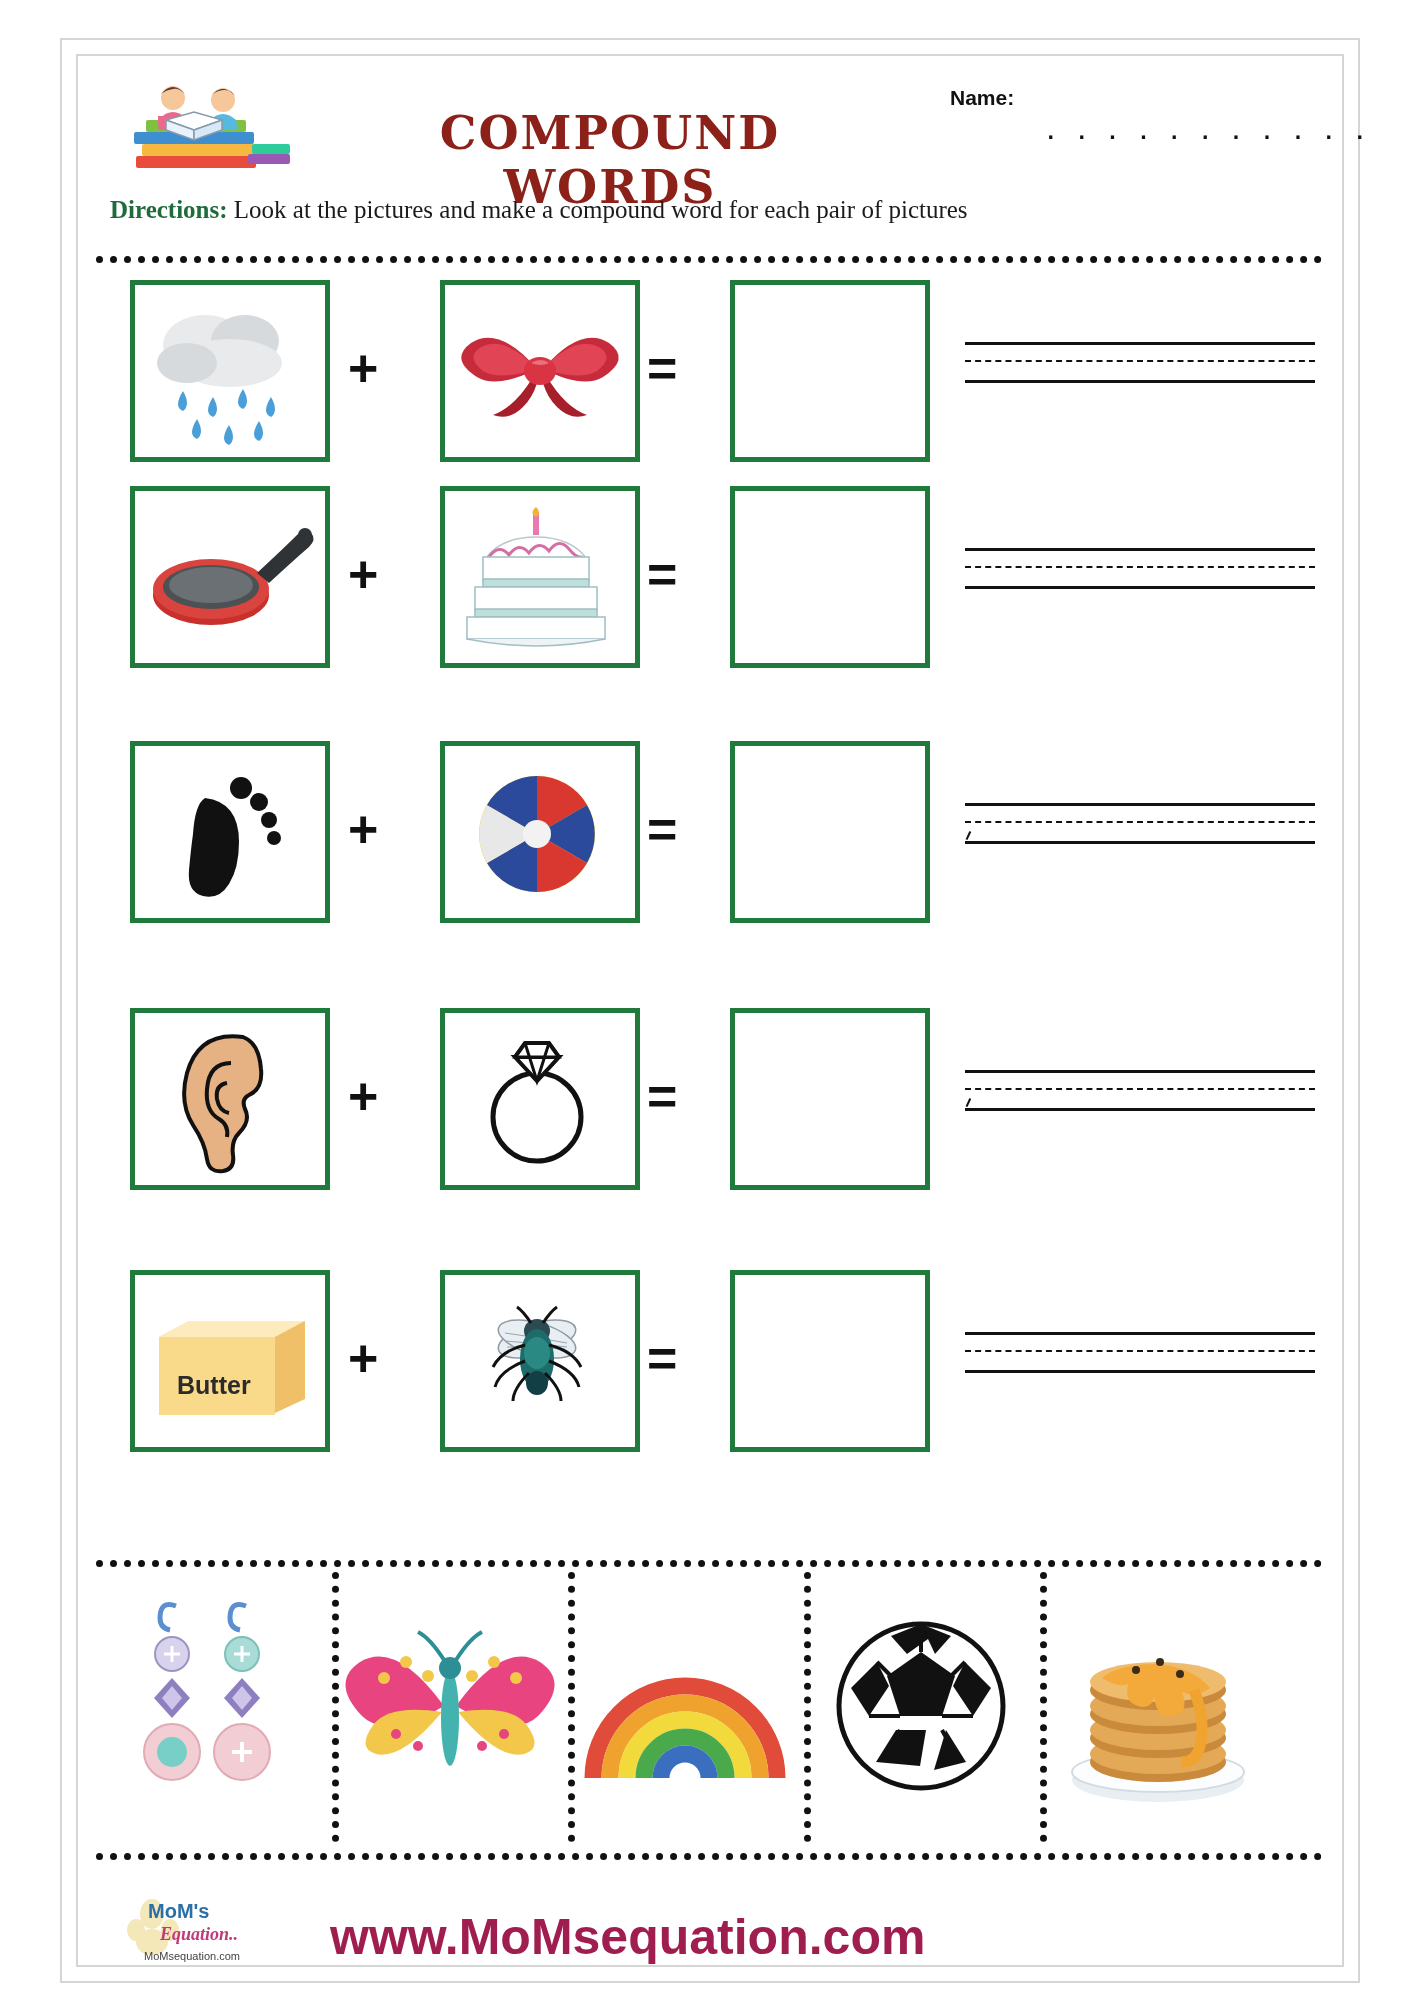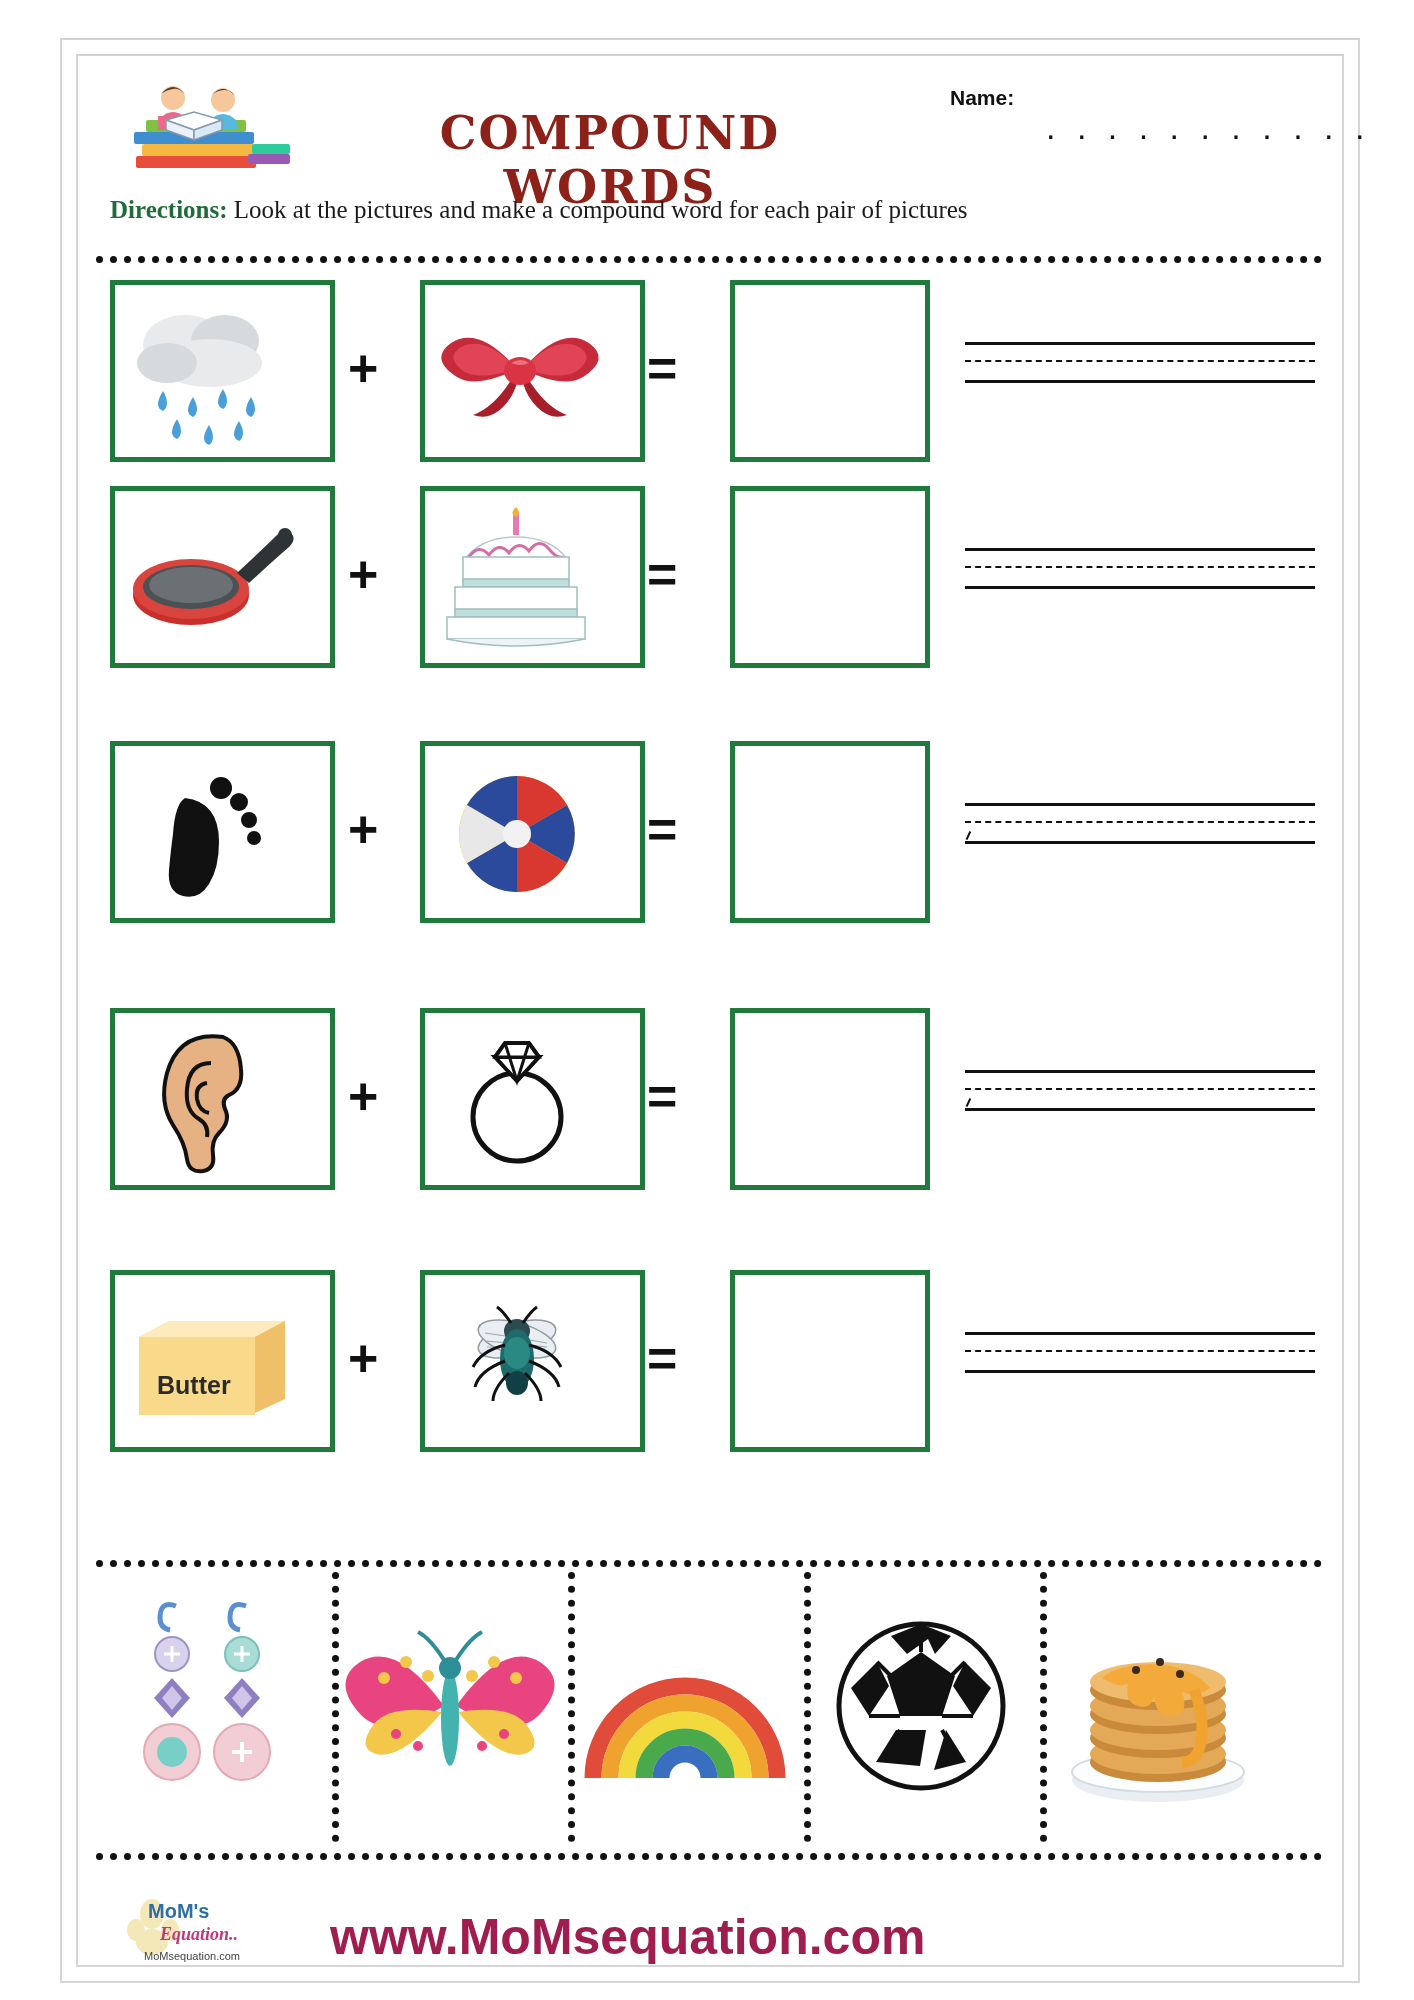--- a/index.html
+++ b/index.html
@@ -101,25 +101,26 @@
 
   
   .row {
     position: absolute;
     left: 110px;
     width: 1210px;
     height: 200px;
   }
   .pic-box {
     position: absolute;
-    width: 225px; height: 182px;
+    width: 200px; height: 182px;
     border: 5px solid #1f7a3c;
     box-sizing: border-box;
     background: #ffffff;
     overflow: hidden;
+    margin-left: 20px;
   }
   .box-a { left: 0; top: 0; }
   .box-b { left: 310px; top: 0; }
   .answer-box {
     position: absolute;
     left: 620px; top: 0;
     width: 200px; height: 182px;
     border: 5px solid #1f7a3c;
     box-sizing: border-box;
     background: #ffffff;

